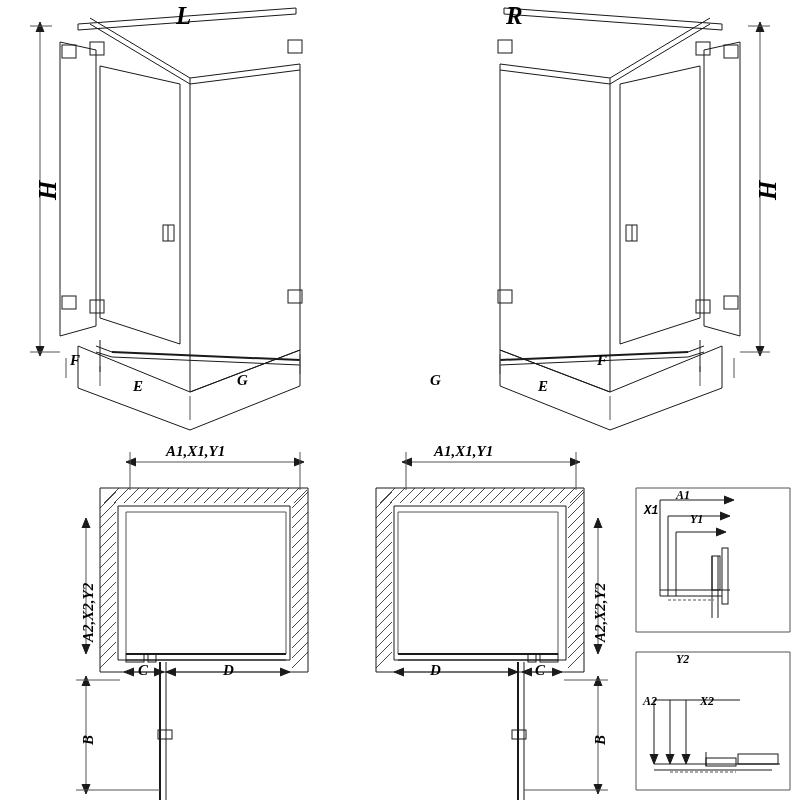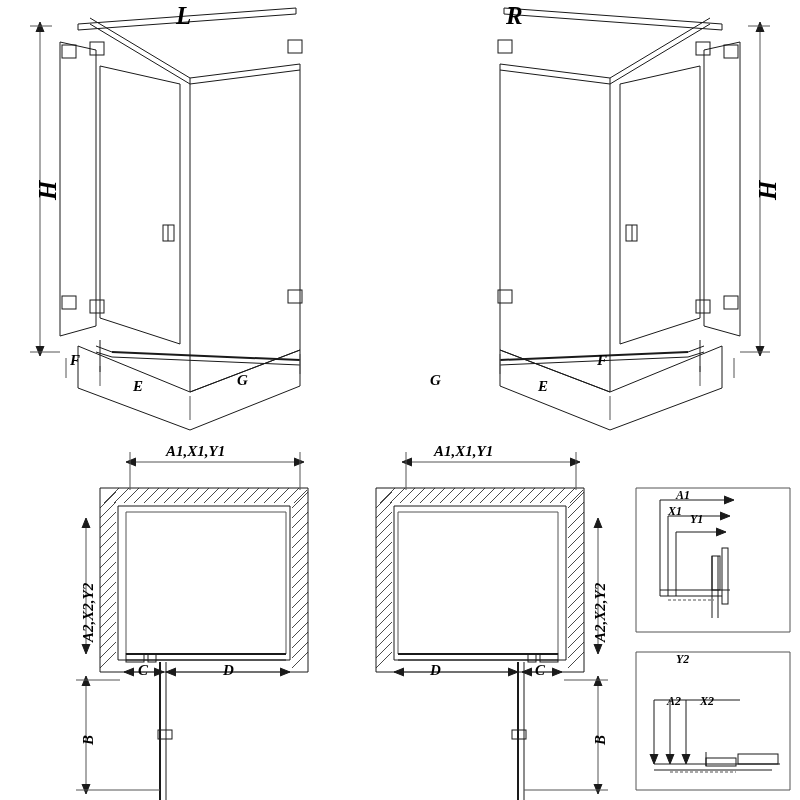--- a/index.html
+++ b/index.html
@@ -379,20 +379,20 @@
 <div class="lbl mid" style="left:223px;top:662px;">D</div>
 <div class="lbl mid rot90" style="left:80px;top:745px;">B</div>
 
 <div class="lbl mid" style="left:434px;top:443px;">A1,X1,Y1</div>
 <div class="lbl mid rot90" style="left:592px;top:642px;">A2,X2,Y2</div>
 <div class="lbl mid" style="left:430px;top:662px;">D</div>
 <div class="lbl mid" style="left:535px;top:662px;">C</div>
 <div class="lbl mid rot90" style="left:592px;top:745px;">B</div>
 
 <div class="lbl small" style="left:676px;top:488px;">A1</div>
-<div class="lbl small" style="left:668px;top:504px;">X1</div>
+<div class="lbl small" style="left:644px;top:504px;font-family:Liberation Mono, monospace;">X1</div>
 <div class="lbl small" style="left:690px;top:512px;font-style:italic;">Y1</div>
 
-<div class="lbl small" style="left:643px;top:694px;margin-left:24px;">A2</div>
+<div class="lbl small" style="left:643px;top:694px;">A2</div>
 <div class="lbl small" style="left:659px;top:694px;margin-left:41px;">X2</div>
 <div class="lbl small" style="left:676px;top:652px;">Y2</div>
 
 </div>
 
 </body></html>

